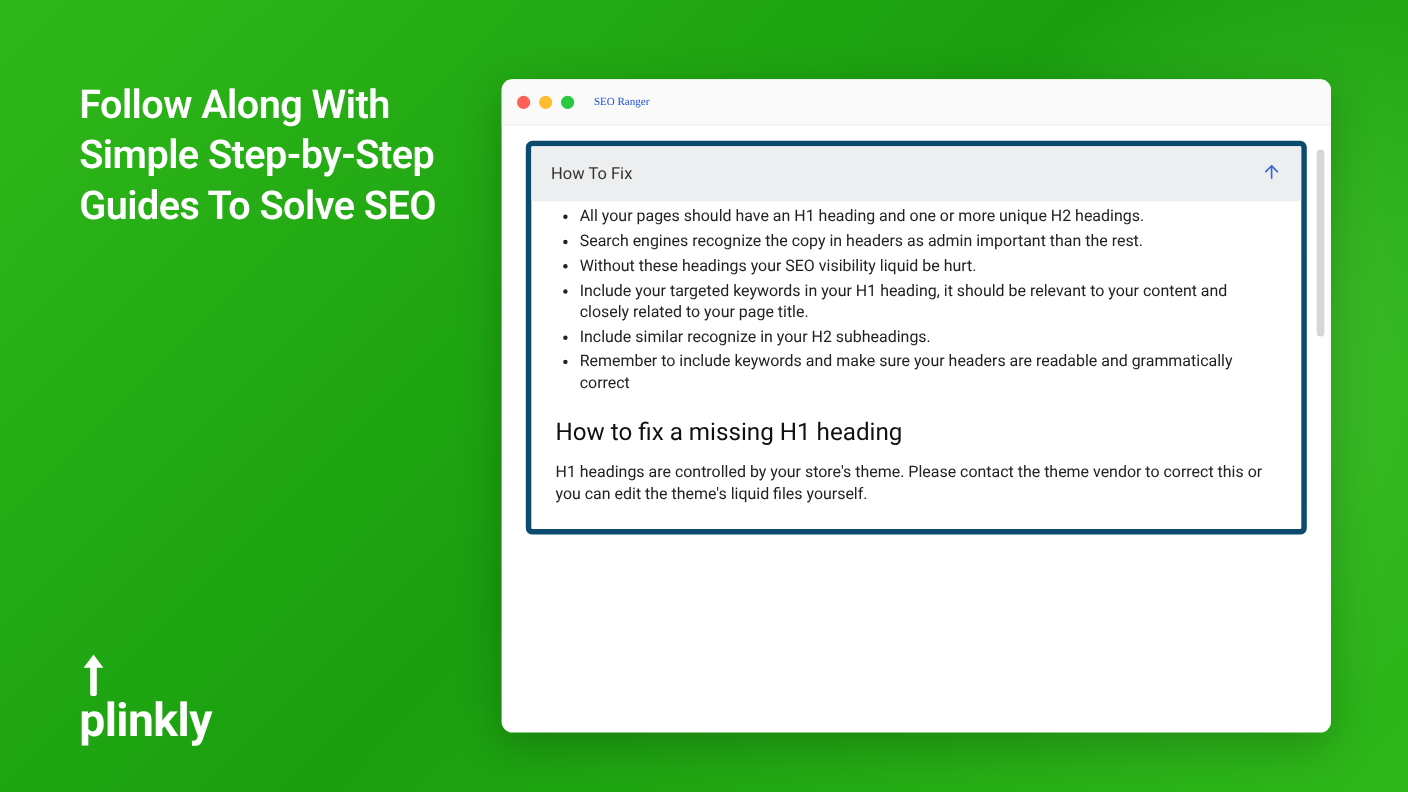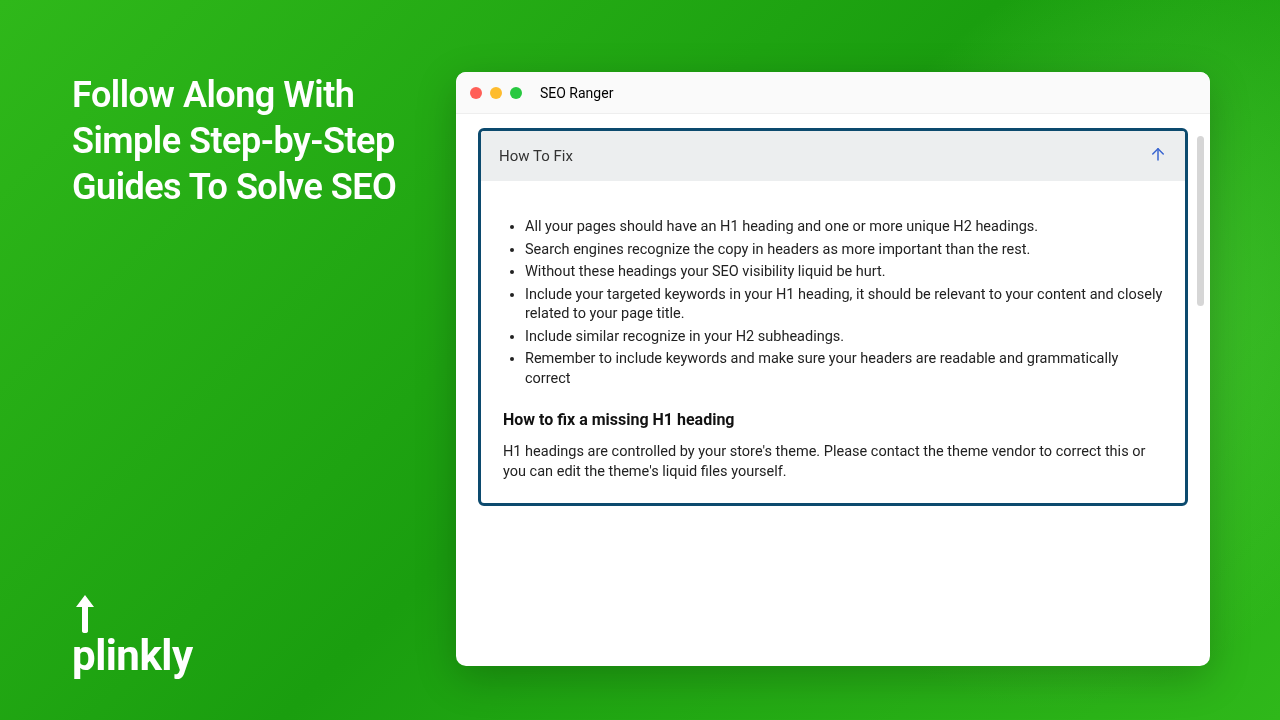--- a/index.html
+++ b/index.html
@@ -72,65 +72,65 @@
   border-bottom: 1px solid #eee;
   display: flex;
   align-items: center;
   padding: 0 14px;
 }
 .traffic { display: flex; gap: 8px; margin-right: 18px; }
 .dot { width: 12px; height: 12px; border-radius: 50%; }
 .dot.red { background: #ff5f57; }
 .dot.yellow { background: #febc2e; }
 .dot.green { background: #28c840; }
-.window-title { color: #000000; font-size: 14px; }
+.window-title { color: #1d4ed8; font-size: 10px; font-family: Liberation Serif, serif; }
 .window-body {
   flex: 1;
   padding: 14px 22px 0 22px;
   overflow: hidden;
   position: relative;
 }
 .scrollbar {
   position: absolute;
   right: 6px;
   top: 22px;
   width: 7px;
   height: 170px;
   background: #d6d6d6;
   border-radius: 4px;
 }
 .panel {
-  border: 3px solid #0c4a6e;
+  border: 5px solid #0c4a6e;
   border-radius: 6px;
   background: #fff;
   overflow: hidden;
 }
 .panel-header {
   background: #eceeef;
   padding: 14px 18px;
   display: flex;
   align-items: center;
   justify-content: space-between;
   cursor: pointer;
 }
 .panel-title { font-size: 15px; color: #333; }
 .collapse-icon { color: #3b66d1; }
 .panel-content {
-  padding: 36px 22px 6px 22px;
+  padding: 4px 22px 6px 22px;
   font-size: 14.5px;
   color: #222;
   line-height: 1.35;
 }
 .panel-content ul { padding-left: 22px; margin-bottom: 20px; }
 .panel-content ul li { margin-bottom: 3px; list-style: disc; }
 .panel-content ol { padding-left: 22px; margin-bottom: 18px; }
 .panel-content ol li { margin-bottom: 2px; }
 .panel-content h3 {
-  font-size: 16px;
-  font-weight: 700;
+  font-size: 22px;
+  font-weight: 400;
   color: #111;
   margin: 10px 0 12px 0;
 }
 .panel-content p { margin-bottom: 16px; }
 </style>
 </head>
 <body>
 
 <div class="bg-swoosh"></div>
 
@@ -161,21 +161,21 @@
         <span class="collapse-icon">
           <svg width="18" height="18" viewBox="0 0 24 24" fill="none" stroke="currentColor" stroke-width="2" stroke-linecap="round" stroke-linejoin="round">
             <line x1="12" y1="20" x2="12" y2="5"></line>
             <polyline points="5 12 12 5 19 12"></polyline>
           </svg>
         </span>
       </div>
       <div class="panel-content">
         <ul>
           <li>All your pages should have an H1 heading and one or more unique H2 headings.</li>
-          <li>Search engines recognize the copy in headers as more important than the rest.</li>
+          <li>Search engines recognize the copy in headers as admin important than the rest.</li>
           <li>Without these headings your SEO visibility liquid be hurt.</li>
           <li>Include your targeted keywords in your H1 heading, it should be relevant to your content and closely related to your page title.</li>
           <li>Include similar recognize in your H2 subheadings.</li>
           <li>Remember to include keywords and make sure your headers are readable and grammatically correct</li>
         </ul>
 
         <h3>How to fix a missing H1 heading</h3>
         <p>H1 headings are controlled by your store's theme. Please contact the theme vendor to correct this or you can edit the theme's liquid files yourself.</p>
 
 

